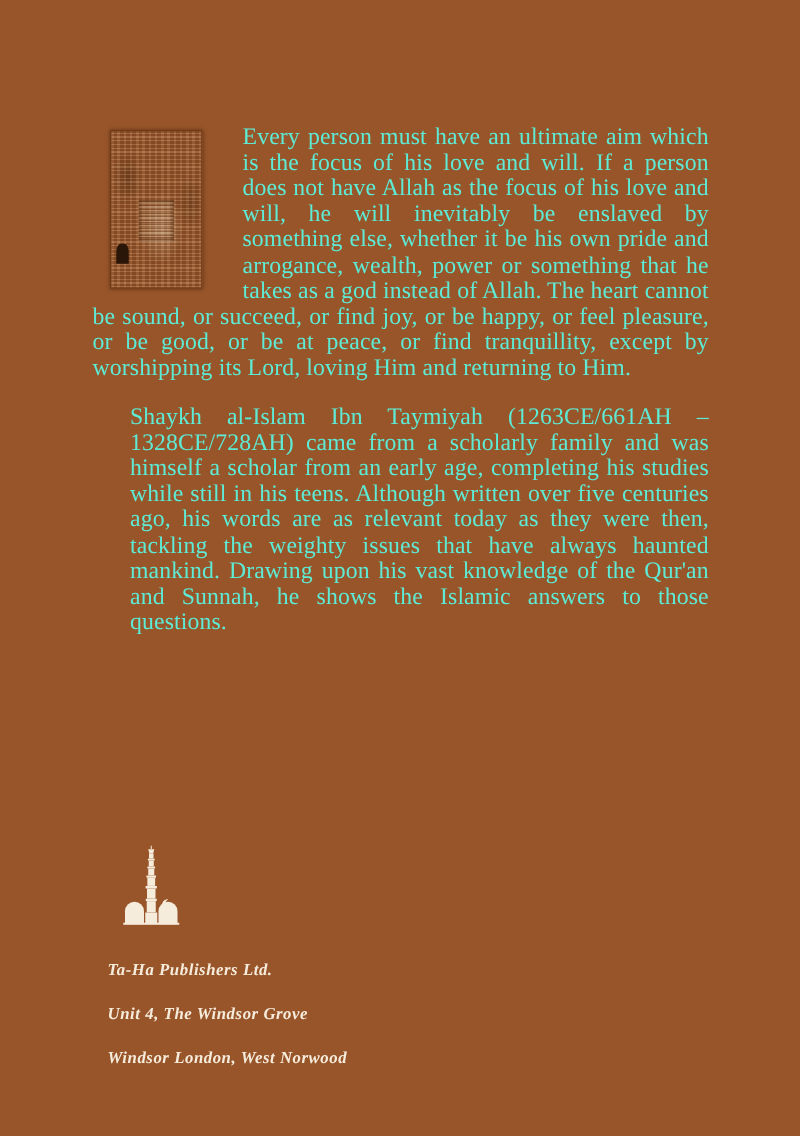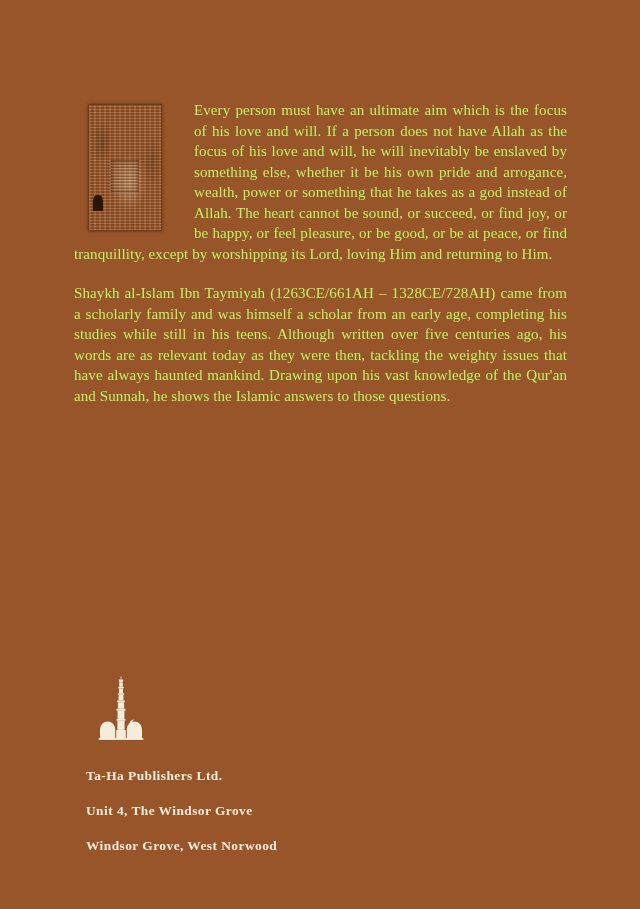--- a/index.html
+++ b/index.html
@@ -83,36 +83,38 @@
     width: 40%;
     height: 26%;
     background:
       repeating-linear-gradient(0deg,
         rgba(255,240,210,0.30) 0 1px, rgba(110,60,26,0.28) 1px 3px);
     box-shadow: inset 0 0 4px rgba(70,36,14,0.7);
   }
 
   .blurb p {
     margin: 0;
-    color: #bef264;
-    font-size: 15px;
+    color: #5eead4;
+    font-size: 19px;
     line-height: 20.5px;
     text-align: justify;
     letter-spacing: 0.1px;
   }
   .blurb p.second {
     margin-top: 19px;
+    margin-left: 30px;
   }
 
   
   .publisher {
     position: absolute;
     left: 86px;
     top: 676px;
     width: 330px;
+    font-style: italic;
   }
   .logo {
     width: 62px;
     height: 64px;
     display: block;
     margin-left: 4px;
   }
   .address {
     margin-top: 9px;
     color: #f6ecdc;
@@ -172,17 +174,17 @@
 
         <path d="M44.0 43.4 a4.4 4.4 0 1 0 3.6 7.0 a3.5 3.5 0 1 1 -3.0 -6.9 Z"></path>
 
         <rect x="8.6" y="62.2" width="44.8" height="1.6"></rect>
       </g>
     </svg>
 
     <div class="address">
       <span class="line">Ta-Ha Publishers Ltd.</span>
       <span class="line">Unit 4, The Windsor Grove</span>
-      <span class="line">Windsor Grove, West Norwood</span>
+      <span class="line">Windsor London, West Norwood</span>
     </div>
   </div>
 
 </div>
 
 </body></html>

